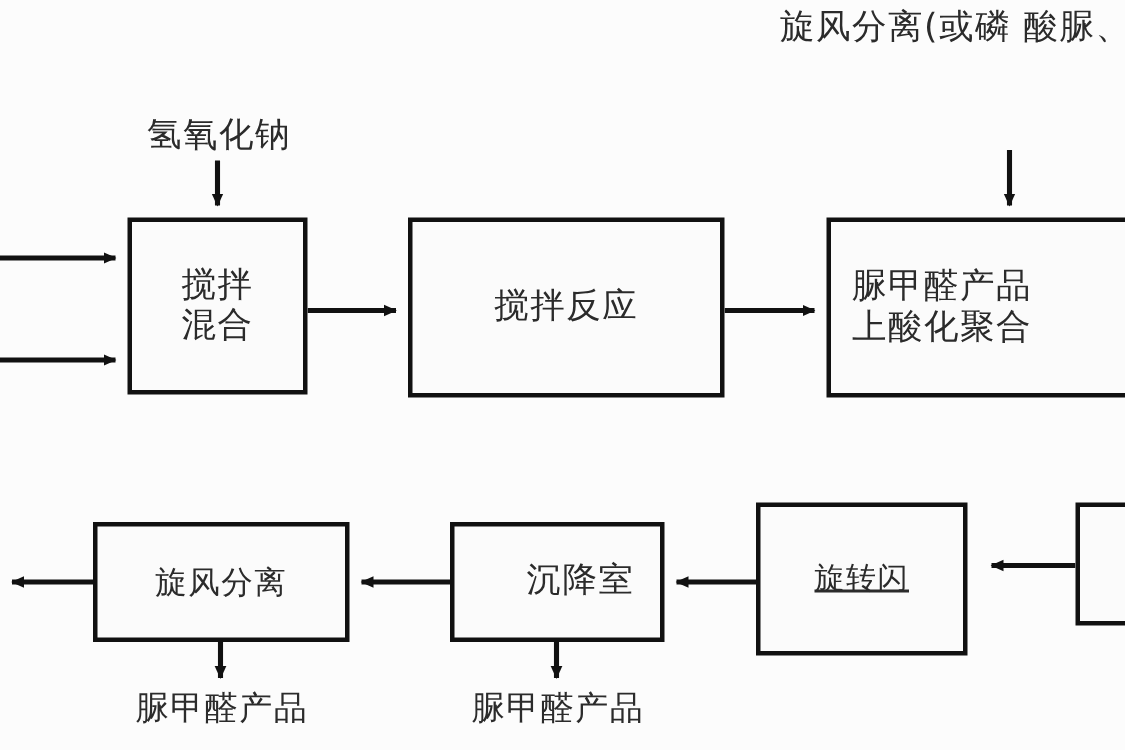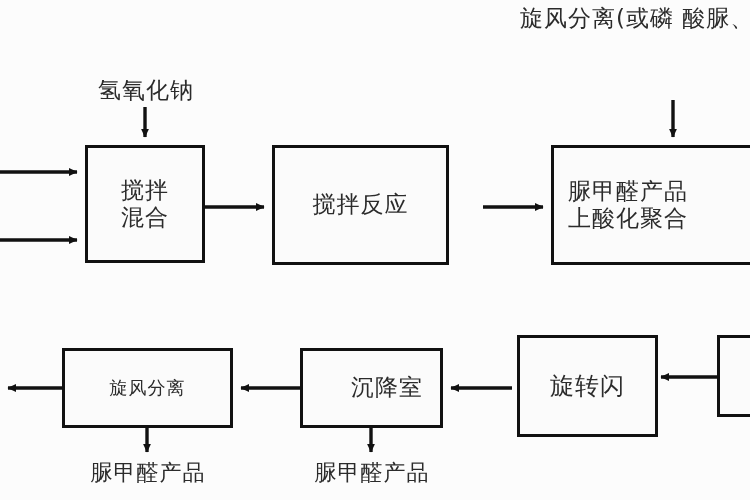--- a/index.html
+++ b/index.html
@@ -47,26 +47,26 @@
   .free-label {
     position: absolute;
     color: #2b2b2b;
     letter-spacing: 1px;
     line-height: 1.25;
     text-align: center;
     white-space: nowrap;
   }
   
   #node-mix        { left: 85px;  top: 145px; width: 120px; height: 118px; font-size: 23px; }
-  #node-react      { left: 272px; top: 145px; width: 177px; height: 120px; font-size: 23px; }
+  #node-react      { left: 272px; top: 145px; width: 211px; height: 120px; font-size: 23px; }
   #node-belt       { left: 551px; top: 145px; width: 215px; height: 120px; font-size: 23px;
                      align-items: flex-start; padding-left: 14px; }
-  #node-cyclone    { left: 62px;  top: 348px; width: 171px; height: 80px;  font-size: 18px; }
+  #node-cyclone    { left: 62px;  top: 348px; width: 171px; height: 80px;  font-size: 21px; }
   #node-settle     { left: 300px; top: 348px; width: 143px; height: 80px;  font-size: 23px; padding-left: 31px; }
-  #node-flash      { left: 517px; top: 335px; width: 141px; height: 102px; font-size: 24px; }
+  #node-flash      { left: 504px; top: 335px; width: 141px; height: 102px; font-size: 20px; text-decoration: underline; }
   #node-offright   { left: 717px; top: 335px; width: 60px;  height: 82px; }
 
   #label-naoh      { left: 66px;  top: 76px;  width: 160px; font-size: 23px; }
   #label-phos      { left: 520px; top: 4px;   width: 240px; font-size: 23px; text-align: left; }
   #label-prod-1    { left: 78px;  top: 459px; width: 140px; font-size: 22px; }
   #label-prod-2    { left: 300px; top: 459px; width: 144px; font-size: 22px; }
 </style>
 </head>
 <body>
 

